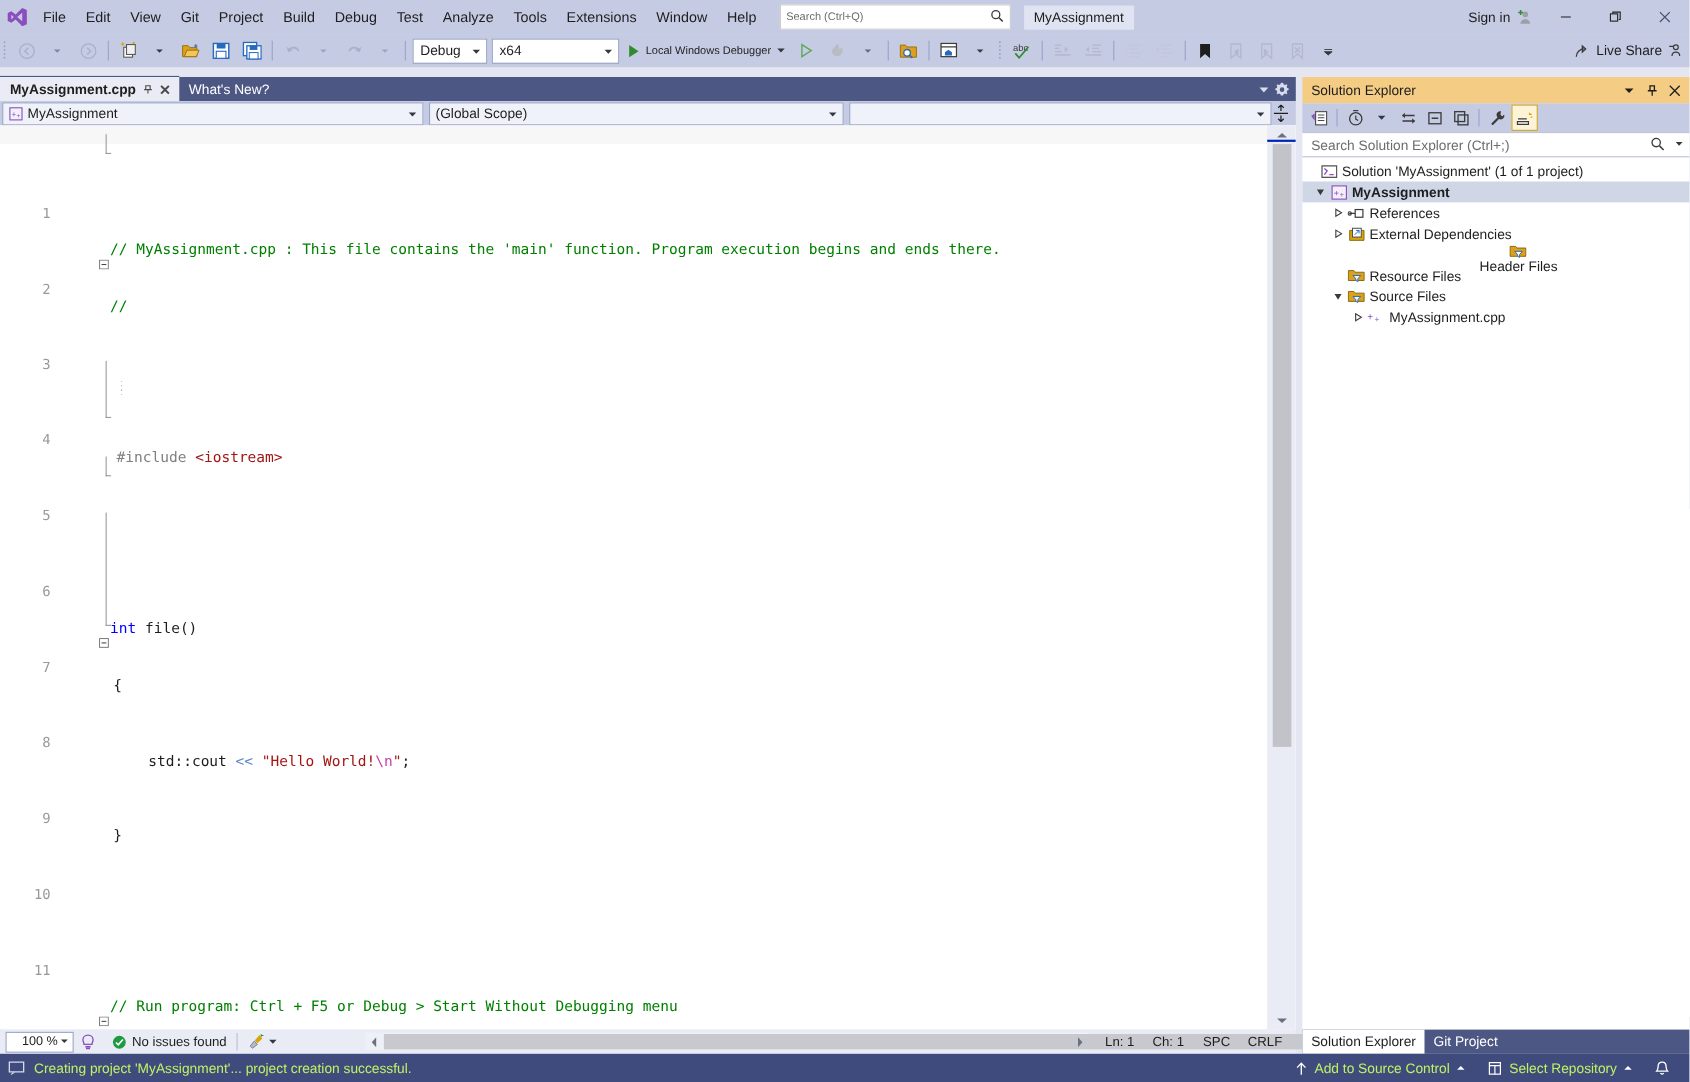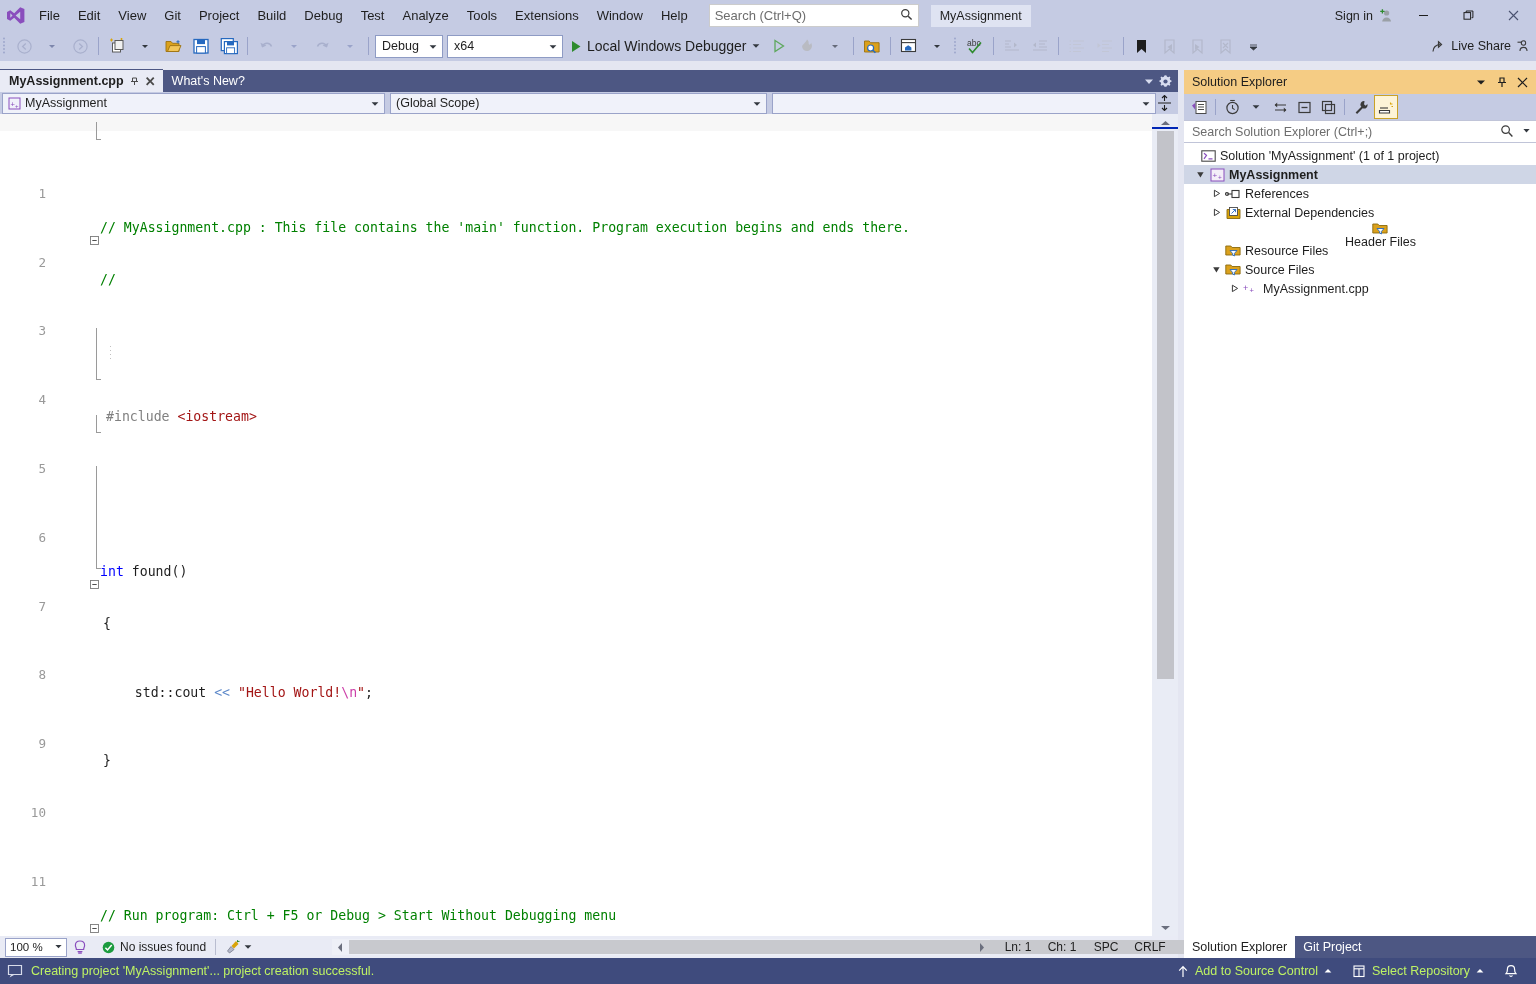--- a/index.html
+++ b/index.html
@@ -20,21 +20,21 @@
   .menu{display:flex;align-items:center;height:31px;}
   .menu-item{
     padding:0 9px;height:31px;line-height:31px;font-size:13px;color:#1e1e1e;cursor:default;
   }
   .searchbox{
     margin-left:12px;width:208px;height:21px;background:#fff;border:1px solid #ccc;
     display:flex;align-items:center;position:relative;
   }
   .searchbox input{
     border:0;outline:0;background:transparent;font-family:"Liberation Sans",sans-serif;
-    font-size:13px;color:#444;width:176px;margin-left:5px;padding:0;
+    font-size:10px;color:#444;width:176px;margin-left:5px;padding:0;
   }
   .searchbox input::placeholder{color:#6d6d6d;}
   .search-ico{position:absolute;right:5px;top:3px;}
   .proj-chip{
     margin-left:12px;height:22px;line-height:22px;padding:0 9px;font-size:12.5px;
     background:#dfe3f2;color:#1e1e1e;
   }
   .title-right{margin-left:auto;display:flex;align-items:center;height:31px;}
   .signin{display:flex;align-items:center;gap:5px;font-size:12.5px;padding:16px 8px;height:31px;}
   .wbtn{width:45px;height:31px;display:flex;align-items:center;justify-content:center;}
@@ -47,21 +47,21 @@
   .tbtn{height:24px;min-width:22px;padding:0 3px;display:flex;align-items:center;justify-content:center;}
   .tsep{width:1px;height:18px;background:#9aa3c9;margin:0 4px;}
   .grip{width:10px;height:30px;display:flex;align-items:center;justify-content:center;}
   .combo{
     height:21px;background:#fff;border:1px solid #8e9bc4;display:flex;align-items:center;
     font-size:12.5px;color:#1e1e1e;position:relative;margin:0 2px;
   }
   .combo span{padding-left:6px;}
   .combo .cv{position:absolute;right:5px;top:8px;}
   .combo.c1{width:66px;} .combo.c2{width:114px;}
-  .startbtn{display:flex;align-items:center;gap:5px;height:24px;padding:0 5px;font-size:14px;}
+  .startbtn{display:flex;align-items:center;gap:5px;height:24px;padding:0 5px;font-size:10px;}
   .liveshare{margin-left:auto;display:flex;align-items:center;gap:5px;padding-right:6px;font-size:12.5px;}
 
   
   .tabstrip{
     position:absolute;left:0;top:70px;width:1178px;height:22px;
     background:#4d5783;display:flex;align-items:flex-end;
   }
   .dtab{
     height:22px;display:flex;align-items:center;gap:5px;padding:0 7px 0 9px;
     font-size:12.5px;color:#fff;
@@ -130,21 +130,21 @@
 
   
   .editstatus{
     position:absolute;left:0;top:936px;width:1178px;height:22px;background:#e9ebf5;
     display:flex;align-items:center;font-size:12px;
   }
   .zoomc{
     width:60px;height:17px;margin-left:5px;background:#fff;border:1px solid #9aa3c9;
     display:flex;align-items:center;font-size:11.5px;position:relative;
   }
-  .zoomc span{padding-left:4px;}
+  .zoomc span{padding-left:14px;}
   .zoomc .cv{position:absolute;right:4px;top:5px;}
   .issue{display:flex;align-items:center;gap:5px;margin-left:14px;font-size:12px;}
   .es-sep{width:1px;height:16px;background:#b9bdd0;margin:0 9px;}
   .hscroll{
     position:absolute;left:332px;top:3px;width:658px;height:16px;background:#eef0f7;
     display:flex;align-items:center;
   }
   .hs-l,.hs-r{width:16px;height:16px;display:flex;align-items:center;justify-content:center;}
   .hs-thumb{position:absolute;left:17px;top:1px;width:867px;height:14px;background:#c8c9ce;}
   .caretinfo{position:absolute;right:6px;top:0;height:22px;display:flex;align-items:center;gap:0;}
@@ -631,21 +631,21 @@
         </div>
 
         <div class="crow">
           <span class="lnum">6</span>
           <span class="fold">
             <svg width="9" height="9" viewBox="0 0 9 9">
                 <rect x="0.5" y="0.5" width="8" height="8" fill="#fff" stroke="#7b7b7b" stroke-width="0.9"></rect>
                 <path d="M2.3 4.5h4.4" stroke="#3b3b3b" stroke-width="0.9"></path>
               </svg>
           </span>
-          <span class="ctext"><span class="kw">int </span><span class="id">found()</span></span>
+          <span class="ctext"><span class="kw">int </span><span class="id">file()</span></span>
         </div>
 
         <div class="crow">
           <span class="lnum">7</span>
           <span class="ctext" style="left:103px;">{</span>
         </div>
 
         <div class="crow">
           <span class="lnum">8</span>
           <span class="ctext" style="left:103px;"><span class="id">    std::cout </span><span class="op">&lt;&lt; </span><span class="str">"Hello World!</span><span class="esc">\n</span><span class="str">"</span><span class="id">;</span></span>

